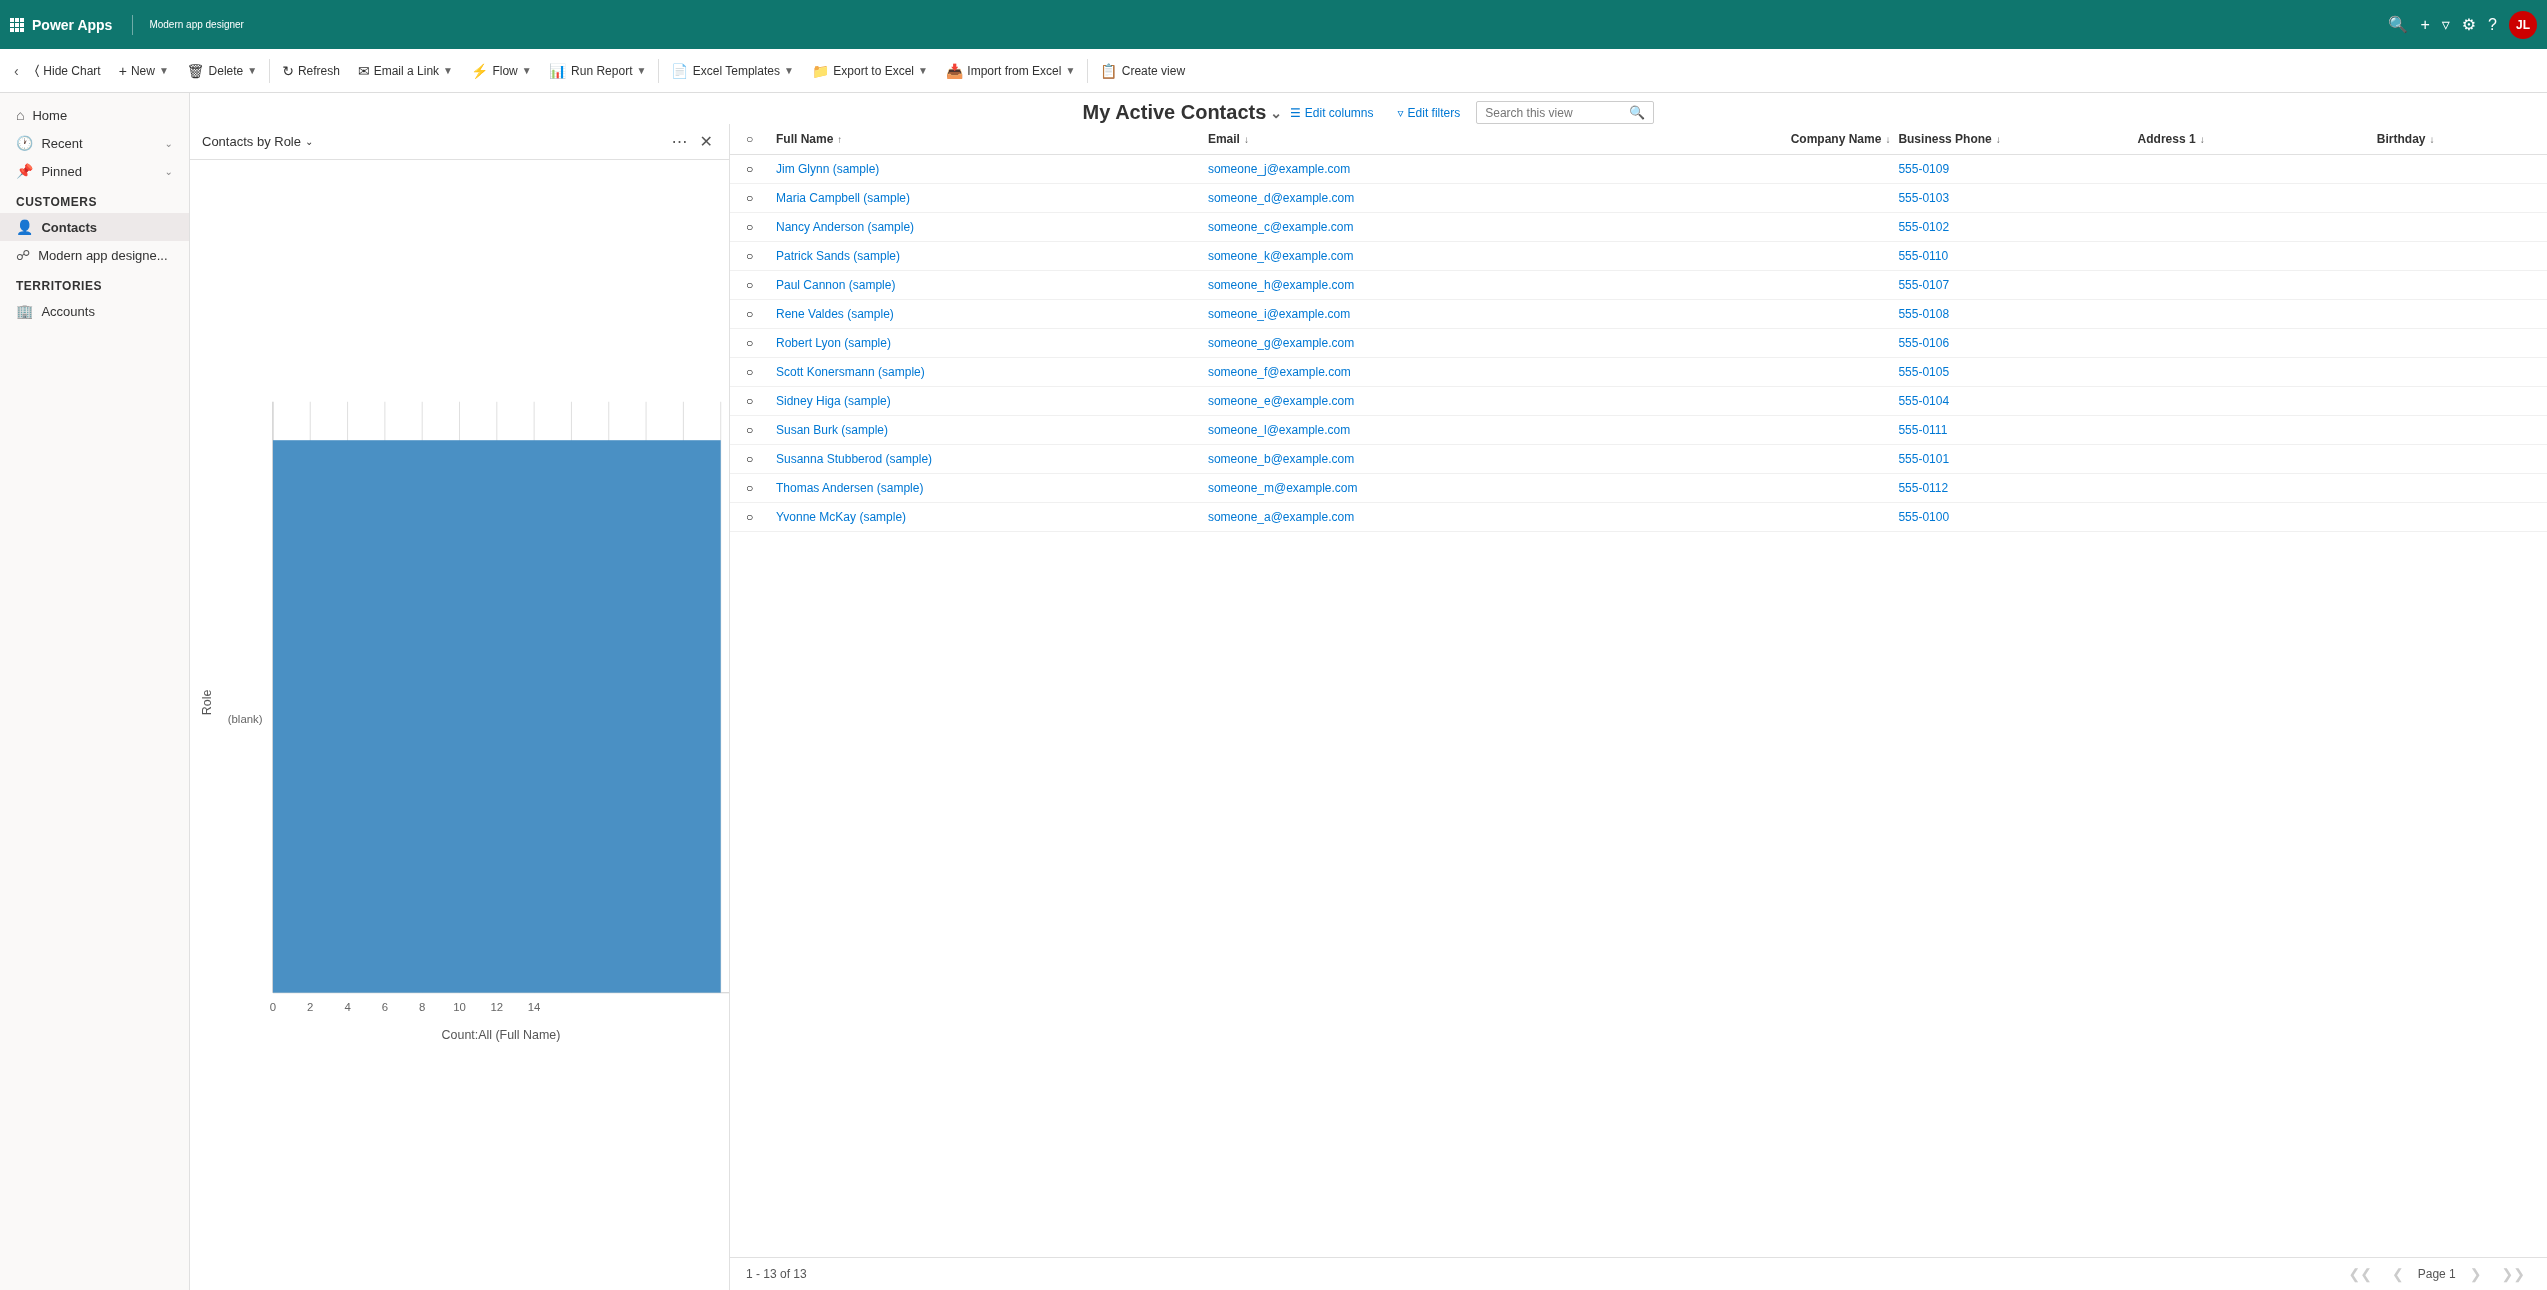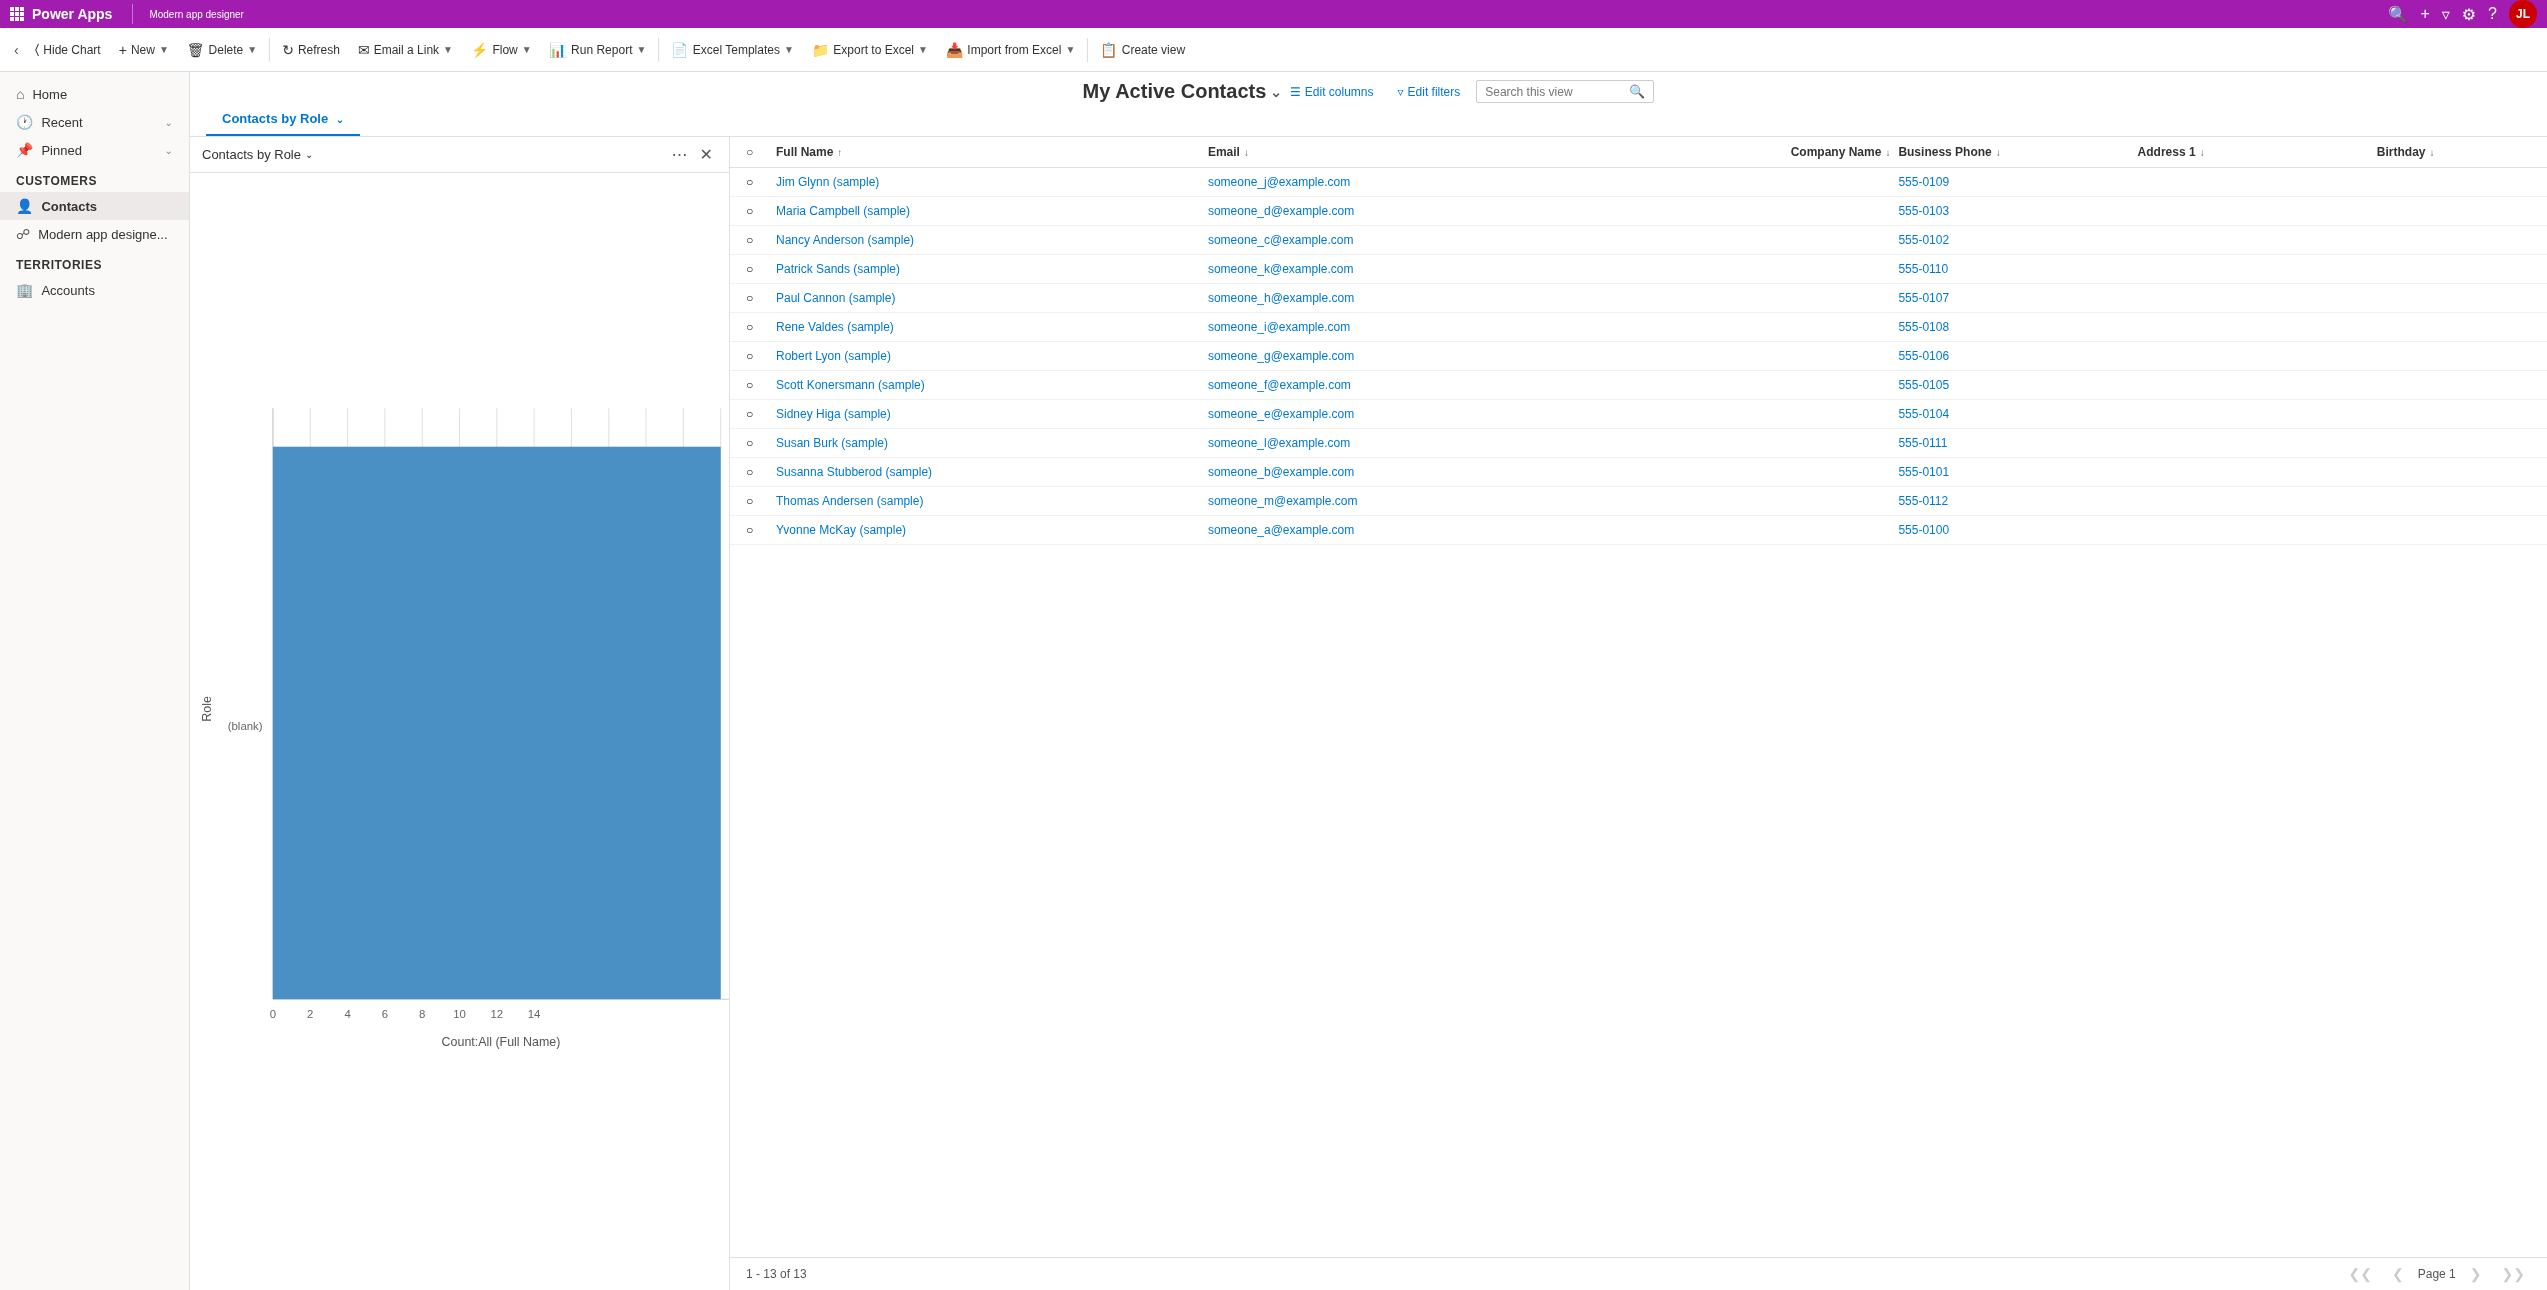--- a/index.html
+++ b/index.html
@@ -1,22 +1,22 @@
 <!DOCTYPE html>
 <html><head>
   <meta charset="utf-8">
   <style>
     * { margin: 0; padding: 0; box-sizing: border-box; }
     body { font-family: 'Segoe UI', sans-serif; font-size: 13px; background: #fff; overflow: hidden; height: 100vh; display: flex; flex-direction: column; }
 
     
     .top-bar {
-      background: #a21caf;
+      background: #0f766e;
       color: #fff;
-      height: 28px;
+      height: 49px;
       display: flex;
       align-items: center;
       padding: 0 10px;
       gap: 8px;
       flex-shrink: 0;
     }
     .top-bar-grid { display: flex; align-items: center; width: 14px; height: 14px; cursor: pointer; }
     .top-bar-grid span { display: grid; grid-template-columns: repeat(3,4px); gap: 1px; }
     .top-bar-grid span i { background: #fff; width: 4px; height: 4px; display: block; }
     .top-bar-logo { font-weight: 700; font-size: 14px; margin-right: 4px; }
@@ -267,26 +267,20 @@
           <span>▿</span>
           <span>Edit filters</span>
         </button>
         <div class="search-view-box">
           <input type="text" placeholder="Search this view" style="">
           <span>🔍</span>
         </div>
       </div>
     </div>
 
-    <div class="view-tabs">
-      <div class="view-tab active">
-        <span>Contacts by Role</span>
-        <span style="margin-left:4px;font-size:10px;">⌄</span>
-      </div>
-    </div>
 
     <div class="split-pane">
 
       <div class="chart-panel">
         <div class="chart-header">
           <button class="chart-title-btn">
             <span>Contacts by Role</span>
             <span style="font-size:10px;">⌄</span>
           </button>
           <div class="chart-header-right">

